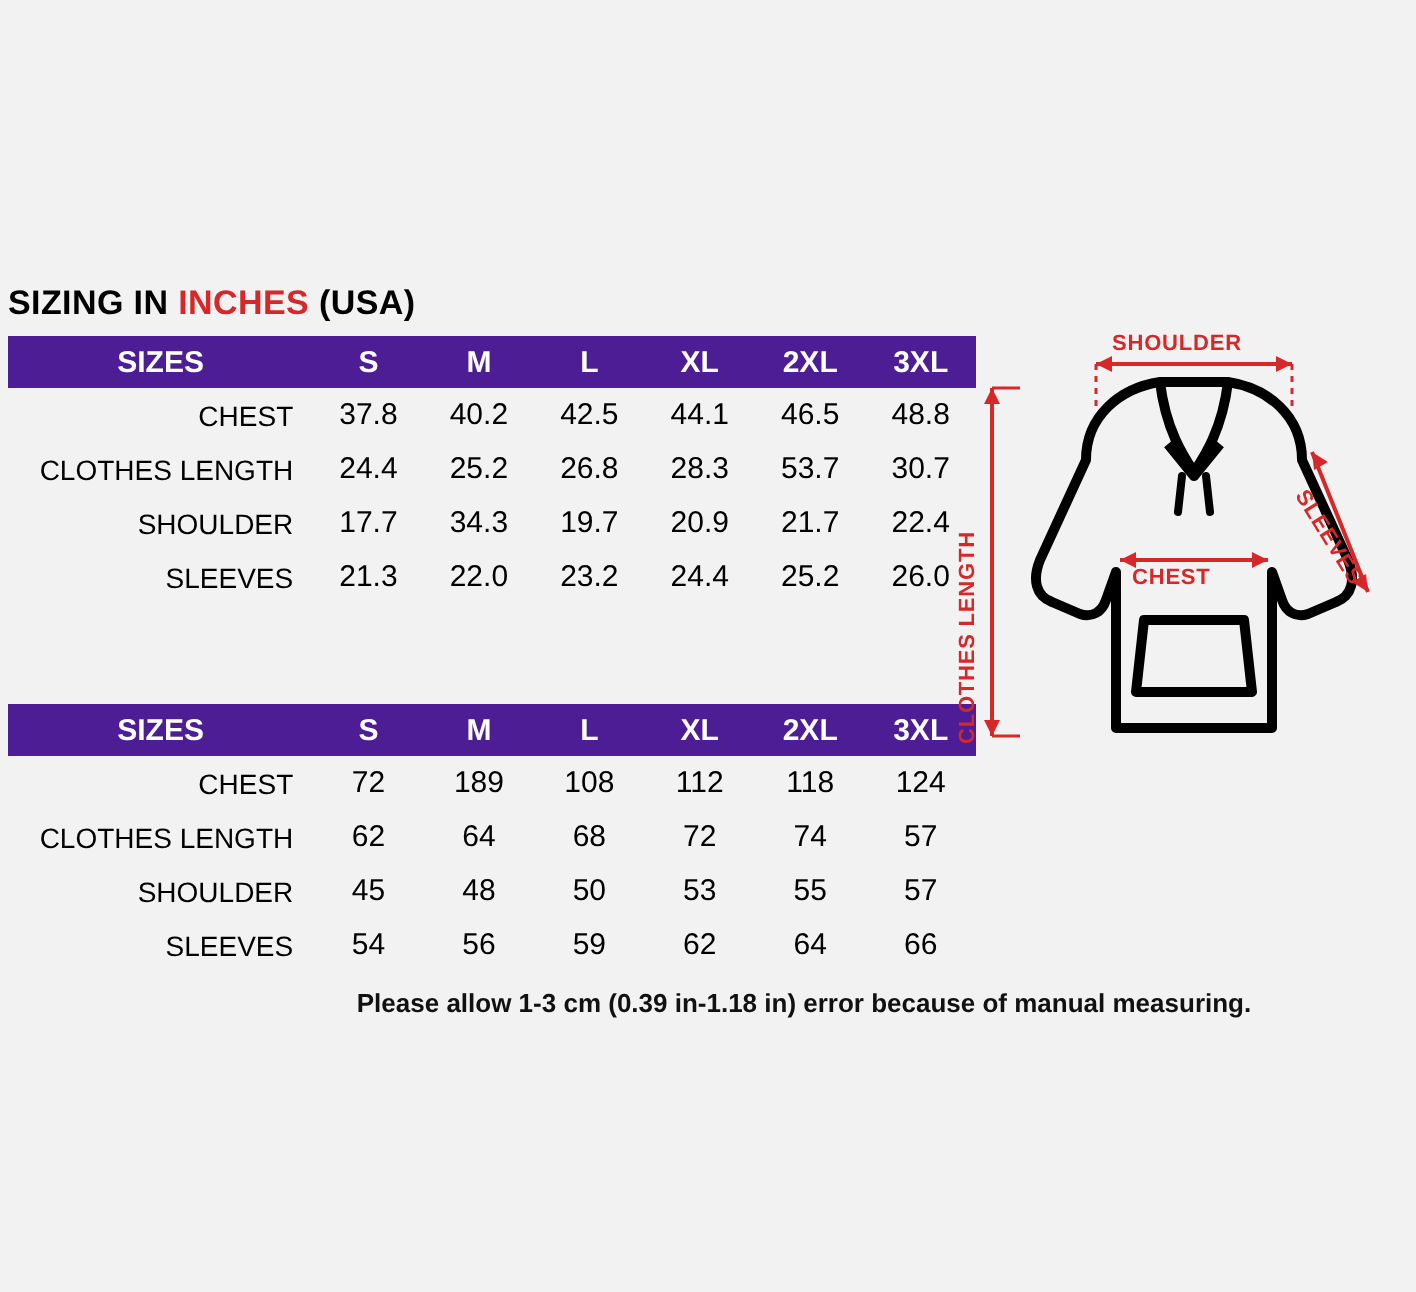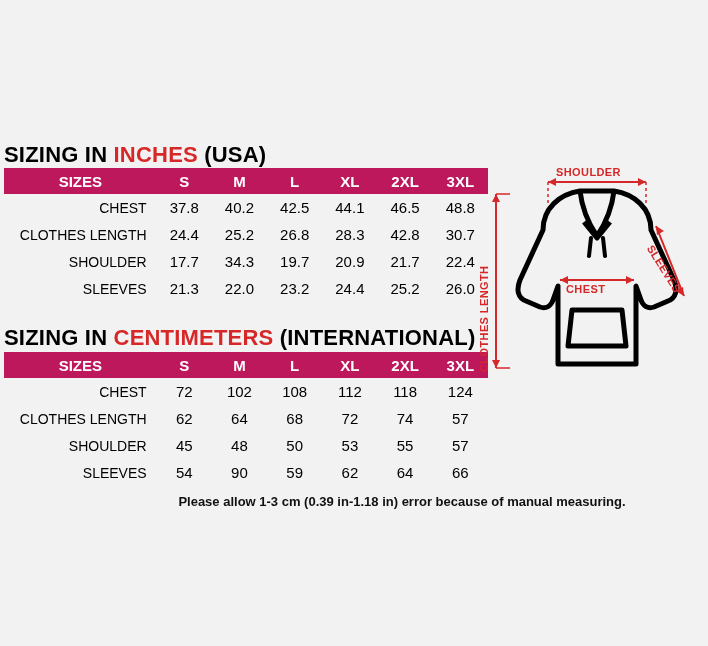--- a/index.html
+++ b/index.html
@@ -16,41 +16,41 @@
   }
   .page {
     position: relative;
     width: 708px;
     height: 646px;
   }
 
   
   .section-title {
     position: absolute;
-    font-size: 22px;
+    font-size: 17px;
     font-weight: bold;
     letter-spacing: 0.2px;
     white-space: nowrap;
   }
   .title-inches { left: 4px; top: 142px; }
   .title-cm { left: 4px; top: 325px; }
   .accent { color: #d62828; }
 
   
   .size-table {
     position: absolute;
     border-collapse: collapse;
     table-layout: fixed;
     font-size: 14.5px;
   }
   .size-table.inches { left: 4px; top: 168px; width: 484px; }
   .size-table.cm { left: 4px; top: 352px; width: 484px; }
 
   .size-table thead th {
-    background: #be185d;
+    background: #4c1d95;
     color: #fff;
     font-weight: bold;
     font-size: 15px;
     height: 24px;
     padding: 1px 4px;
     text-align: center;
   }
   .size-table thead th.rowhead {
     text-align: center;
   }
@@ -154,21 +154,21 @@
         <td>44.1</td>
         <td>46.5</td>
         <td>48.8</td>
       </tr>
       <tr>
         <td class="rowhead">CLOTHES LENGTH</td>
         <td>24.4</td>
         <td>25.2</td>
         <td>26.8</td>
         <td>28.3</td>
-        <td>42.8</td>
+        <td>53.7</td>
         <td>30.7</td>
       </tr>
       <tr>
         <td class="rowhead">SHOULDER</td>
         <td>17.7</td>
         <td>34.3</td>
         <td>19.7</td>
         <td>20.9</td>
         <td>21.7</td>
         <td>22.4</td>
@@ -178,23 +178,20 @@
         <td>21.3</td>
         <td>22.0</td>
         <td>23.2</td>
         <td>24.4</td>
         <td>25.2</td>
         <td>26.0</td>
       </tr>
     </tbody>
   </table>
 
-  <div class="section-title title-cm">
-    <span>SIZING IN </span><span class="accent">CENTIMETERS</span><span> (INTERNATIONAL)</span>
-  </div>
 
   <table class="size-table cm">
     <colgroup>
       <col class="col-label">
         <col class="col-size">
         <col class="col-size">
         <col class="col-size">
         <col class="col-size">
         <col class="col-size">
         <col class="col-size">
@@ -207,21 +204,21 @@
         <th>L</th>
         <th>XL</th>
         <th>2XL</th>
         <th>3XL</th>
       </tr>
     </thead>
     <tbody>
       <tr>
         <td class="rowhead">CHEST</td>
         <td>72</td>
-        <td>102</td>
+        <td>189</td>
         <td>108</td>
         <td>112</td>
         <td>118</td>
         <td>124</td>
       </tr>
       <tr>
         <td class="rowhead">CLOTHES LENGTH</td>
         <td>62</td>
         <td>64</td>
         <td>68</td>
@@ -234,21 +231,21 @@
         <td>45</td>
         <td>48</td>
         <td>50</td>
         <td>53</td>
         <td>55</td>
         <td>57</td>
       </tr>
       <tr>
         <td class="rowhead">SLEEVES</td>
         <td>54</td>
-        <td>90</td>
+        <td>56</td>
         <td>59</td>
         <td>62</td>
         <td>64</td>
         <td>66</td>
       </tr>
     </tbody>
   </table>
 
   <div class="diagram">
     <svg width="218" height="240" viewBox="0 0 218 240" xmlns="http://www.w3.org/2000/svg">

